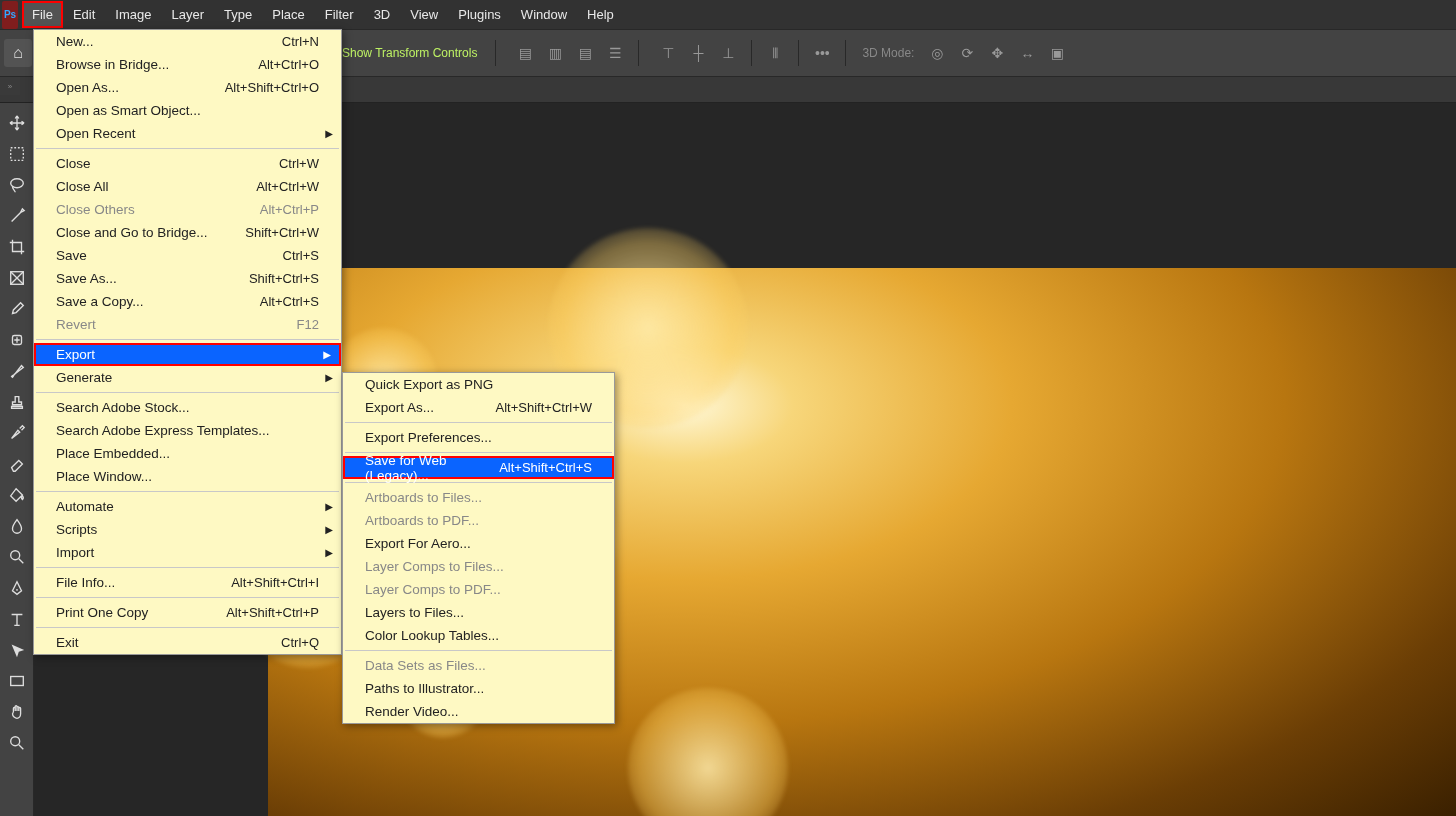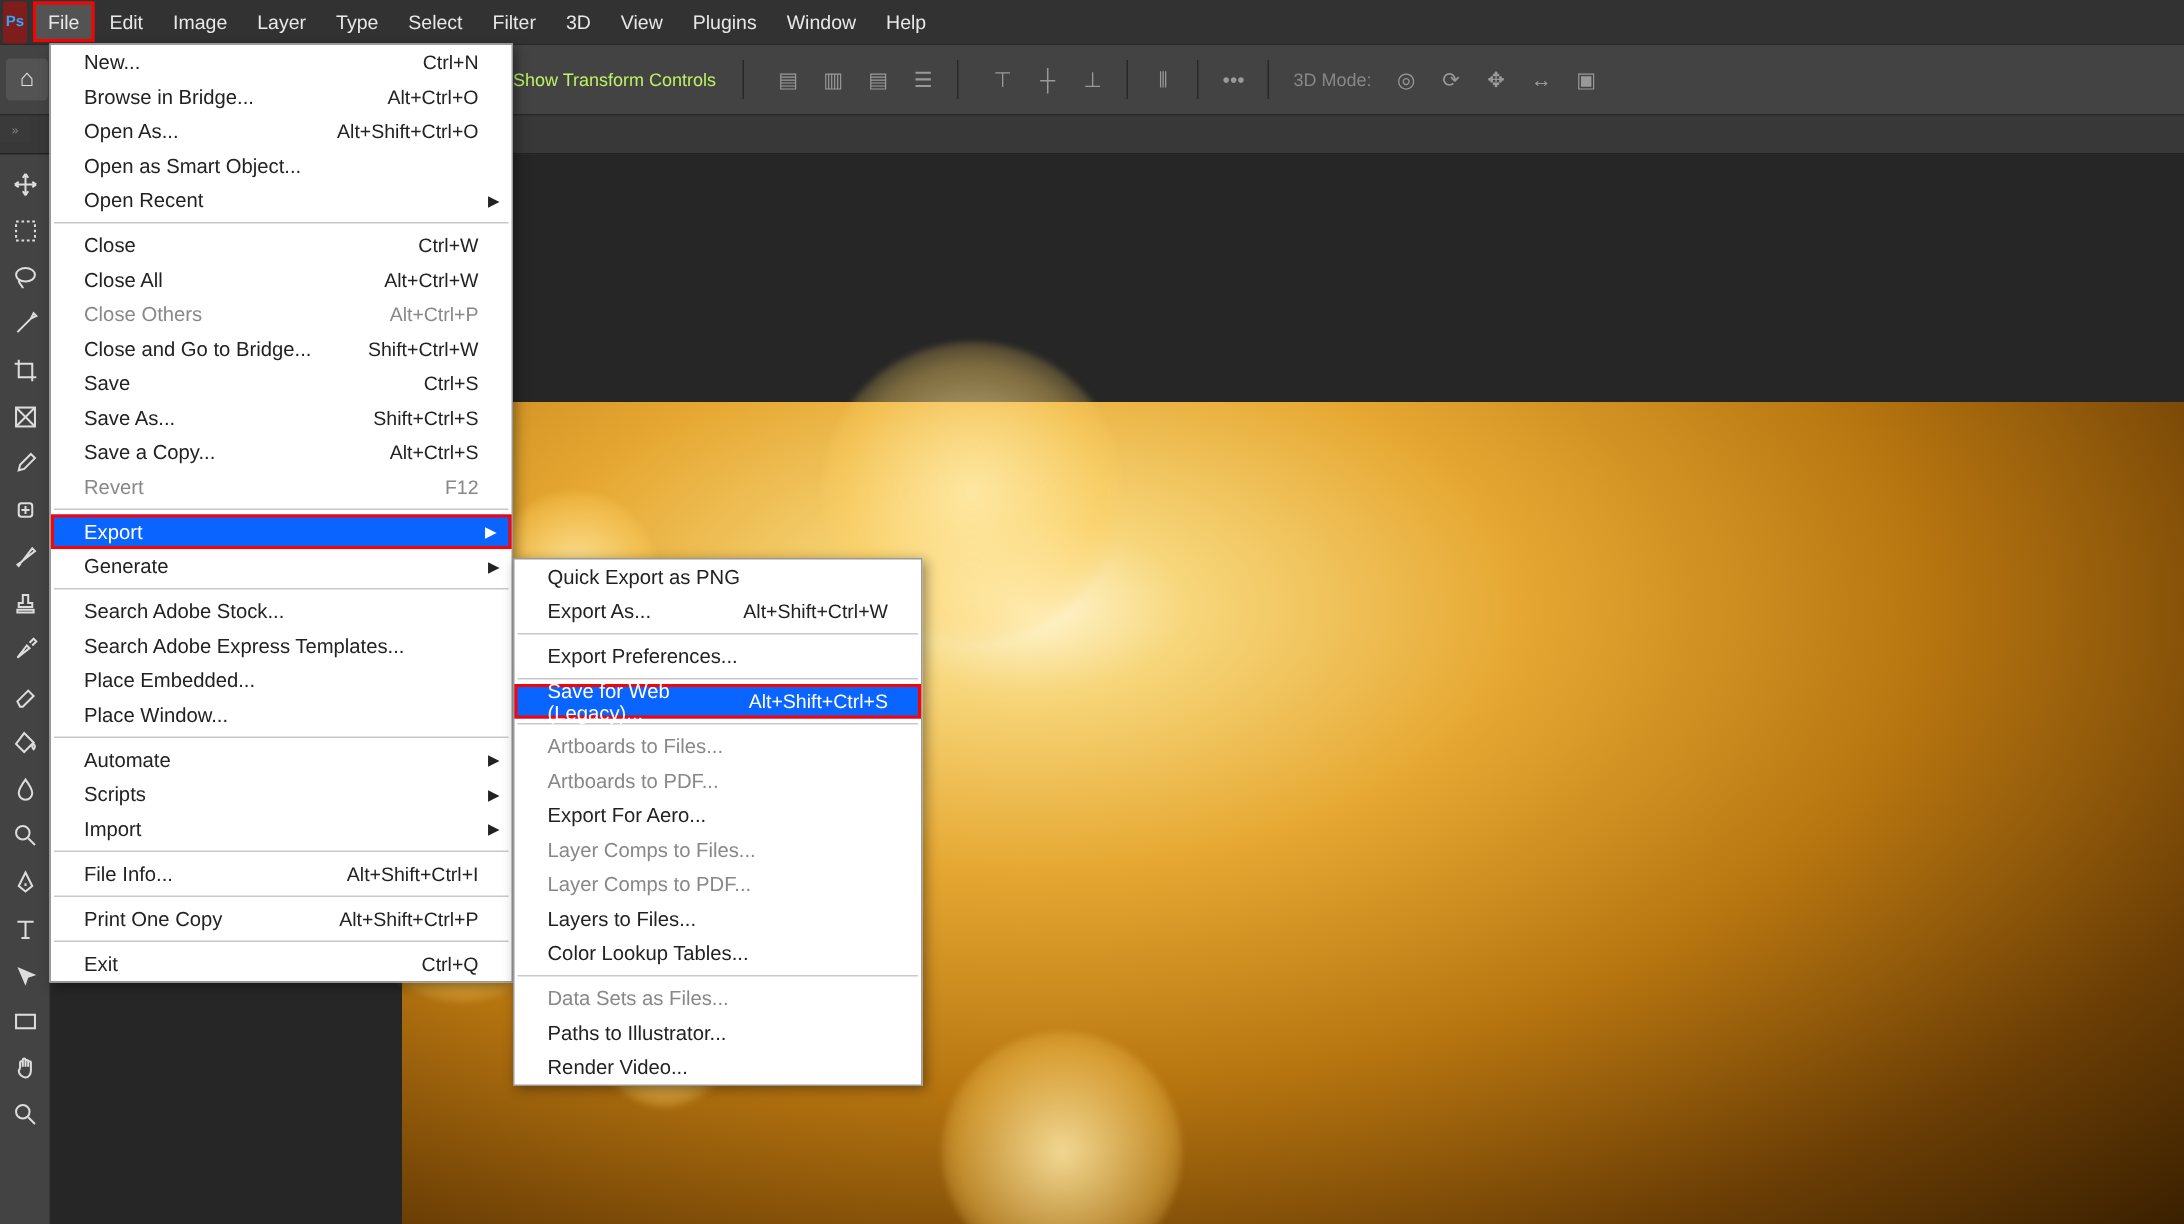--- a/index.html
+++ b/index.html
@@ -22,42 +22,42 @@
 .small-panel { position: absolute; top: 77px; left: 0; width: 20px; height: 18px; background: #3a3a3a; font-size: 8px; color: #888; display:flex;align-items:center;justify-content:center; z-index:6;}
 
 .toolbar { position: absolute; left: 0; top: 103px; width: 34px; bottom: 0; background: #434343; display: flex; flex-direction: column; align-items: center; padding-top: 6px; gap: 3px; z-index: 5; border-right: 1px solid #282828;}
 .tool { width: 28px; height: 28px; display: flex; align-items: center; justify-content: center; color: #ddd; font-size: 15px; cursor: pointer; position: relative; }
 .tool svg { width: 18px; height: 18px; stroke: #ddd; fill: none; stroke-width: 1.5; }
 
 .canvas { position: absolute; left: 34px; top: 103px; right: 0; bottom: 0; background: #262626; overflow: hidden; z-index: 1; }
 .image-area { position: absolute; left: 234px; top: 165px; right: 0; bottom: 0; background: radial-gradient(ellipse at 35% 25%, #fff8d8 0%, #f7d67a 10%, #e6a832 30%, #b87610 55%, #6b3e05 80%, #3a2000 100%); }
 .bokeh { position: absolute; border-radius: 50%; background: radial-gradient(circle, rgba(255,235,170,0.85) 0%, rgba(255,210,100,0.4) 60%, transparent 80%); filter: blur(2px); }
 
-.dropdown { position: absolute; background: #ffffff; border: 1px solid #999; box-shadow: 2px 2px 8px rgba(0,0,0,0.4); z-index: 100; }
+.dropdown { position: absolute; background: #fef9c3; border: 1px solid #999; box-shadow: 2px 2px 8px rgba(0,0,0,0.4); z-index: 100; }
 .file-menu { left: 33px; top: 29px; width: 309px; }
 .export-menu { left: 342px; top: 372px; width: 273px; }
 .menu-row { display: flex; justify-content: space-between; align-items: center; padding: 3px 22px 3px 22px; font-size: 13.5px; color: #222; cursor: pointer; position: relative; height: 23px; }
 .menu-row.disabled { color: #888; }
 .menu-row.hover { background: #0a64ff; color: #fff; }
 .menu-row.boxed { border: 2px solid #ff0000; padding: 1px 20px 1px 20px; }
 .menu-sep { height: 1px; background: #c8c8c8; margin: 3px 2px; }
 .submenu-arrow { position: absolute; right: 8px; font-size: 10px; }
 .shortcut { color: inherit; font-size: 13px; }
 </style>
 </head>
 <body>
 
 <div class="menubar">
   <div class="ps-logo">Ps</div>
   <div class="menubar-item active">File</div>
   <div class="menubar-item">Edit</div>
   <div class="menubar-item">Image</div>
   <div class="menubar-item">Layer</div>
   <div class="menubar-item">Type</div>
-  <div class="menubar-item">Select</div>
+  <div class="menubar-item">Place</div>
   <div class="menubar-item">Filter</div>
   <div class="menubar-item">3D</div>
   <div class="menubar-item">View</div>
   <div class="menubar-item">Plugins</div>
   <div class="menubar-item">Window</div>
   <div class="menubar-item">Help</div>
 </div>
 
 <div class="options-bar">
   <div class="opt-home">⌂</div>

